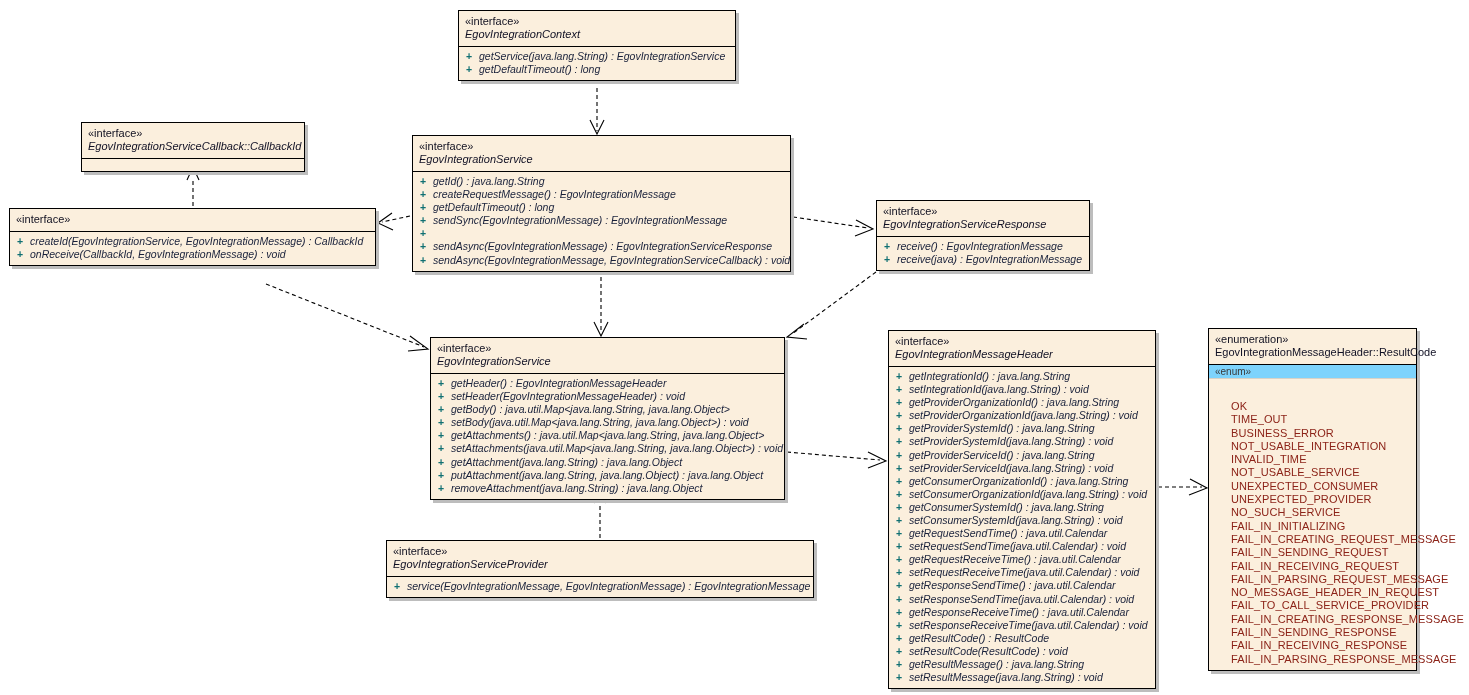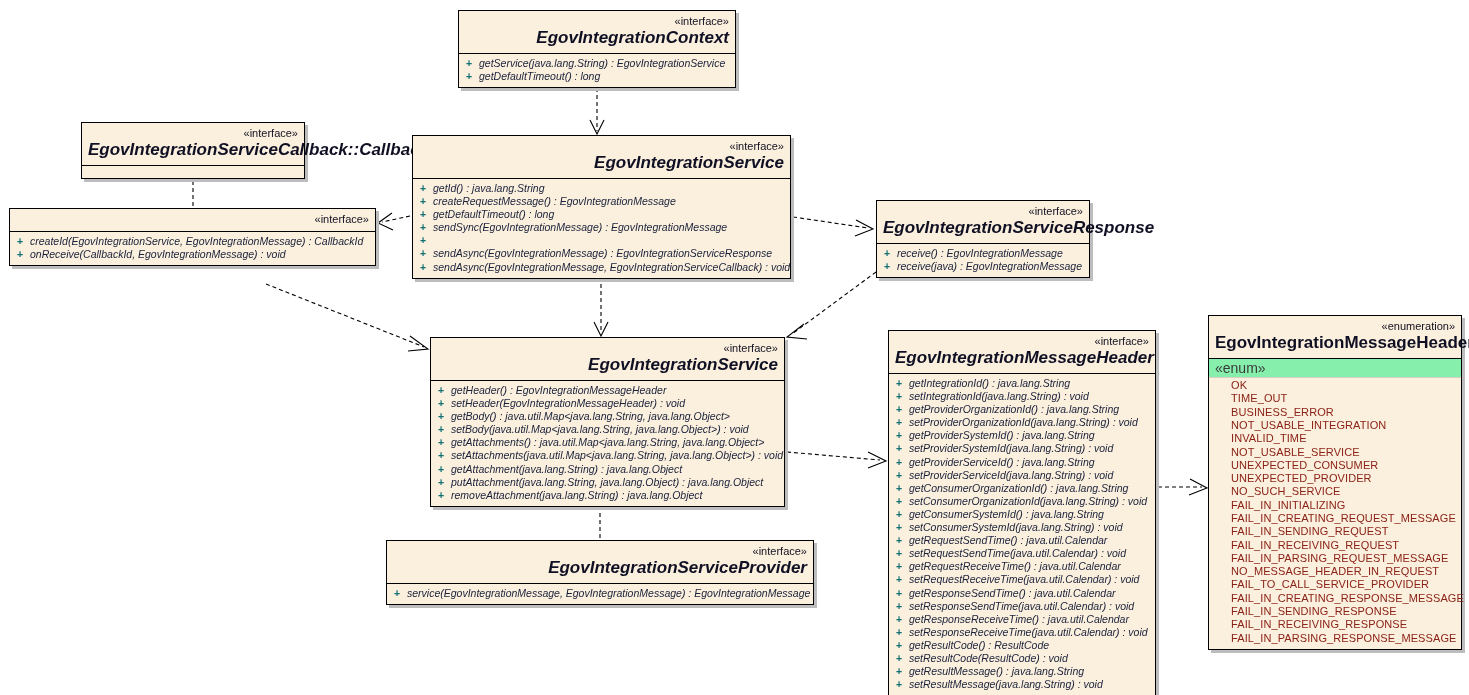--- a/index.html
+++ b/index.html
@@ -24,32 +24,32 @@
   .node{
     position:absolute;
     box-sizing:border-box;
     background:#FBEFDD;
     border:1px solid #000000;
     box-shadow:3px 3px 0 0 #BDBDBD;
     z-index:5;
   }
   .node .hdr{
     padding:4px 6px 5px 6px;
-    text-align:right;
+    text-align:left;
     line-height:1.18;
   }
   .stereo{
     font-size:11px;
     font-style:normal;
     color:#101020;
     letter-spacing:0px;
   }
   .cname{
-    font-size:17px;
-    font-weight:bold;
+    font-size:11px;
+    font-weight:normal;
     font-style:italic;
     color:#101024;
     white-space:nowrap;
   }
   .cname.plain{font-style:normal;}
   .sep{height:1px;background:#000000;font-size:0;line-height:0;}
   .members{
     padding:3px 0 4px 0;
   }
   .members.empty{height:12px;padding:0;}
@@ -68,27 +68,27 @@
     min-width:20px;
     text-align:center;
     color:#0f6f72;
     font-style:normal;
     font-weight:bold;
     font-size:10.5px;
   }
   .m .sig{padding-right:8px;text-align:right;}
   
   .enumband{
-    background:#86efac;
+    background:#7dd3fc;
     border-bottom:1px solid #D8D2C6;
-    font-size:14px;
+    font-size:10px;
     color:#3a3a3a;
     padding:1px 0 1px 6px;
   }
-  .enumlist{padding:1px 16px 4px 0;}
+  .enumlist{padding:1px 16px 4px 0;margin-top:20px;}
   .ev{
     font-size:11px;
     line-height:13.3px;
     color:#8C2318;
     padding-left:22px;
     white-space:nowrap;
     letter-spacing:0.1px;
   }
 </style>
 </head>
@@ -400,21 +400,21 @@
           <div class="cname">EgovIntegrationServiceProvider</div>
         </div>
         <div class="sep"></div>
         <div class="members">
           <div class="m">
             <span class="vis">+</span>
             <span class="sig">service(EgovIntegrationMessage, EgovIntegrationMessage) : EgovIntegrationMessage</span>
           </div>
         </div>
       </div>
-      <div class="node" style="left: 1208px; top: 315px; width: 254px;">
+      <div class="node" style="left: 1208px; top: 328px; width: 209px;">
         <div class="hdr">
           <div class="stereo">«enumeration»</div>
           <div class="cname plain">EgovIntegrationMessageHeader::ResultCode</div>
         </div>
         <div class="sep"></div>
         <div class="enumband">«enum»</div>
         <div class="enumlist">
           <div class="ev">OK</div>
           <div class="ev">TIME_OUT</div>
           <div class="ev">BUSINESS_ERROR</div>

